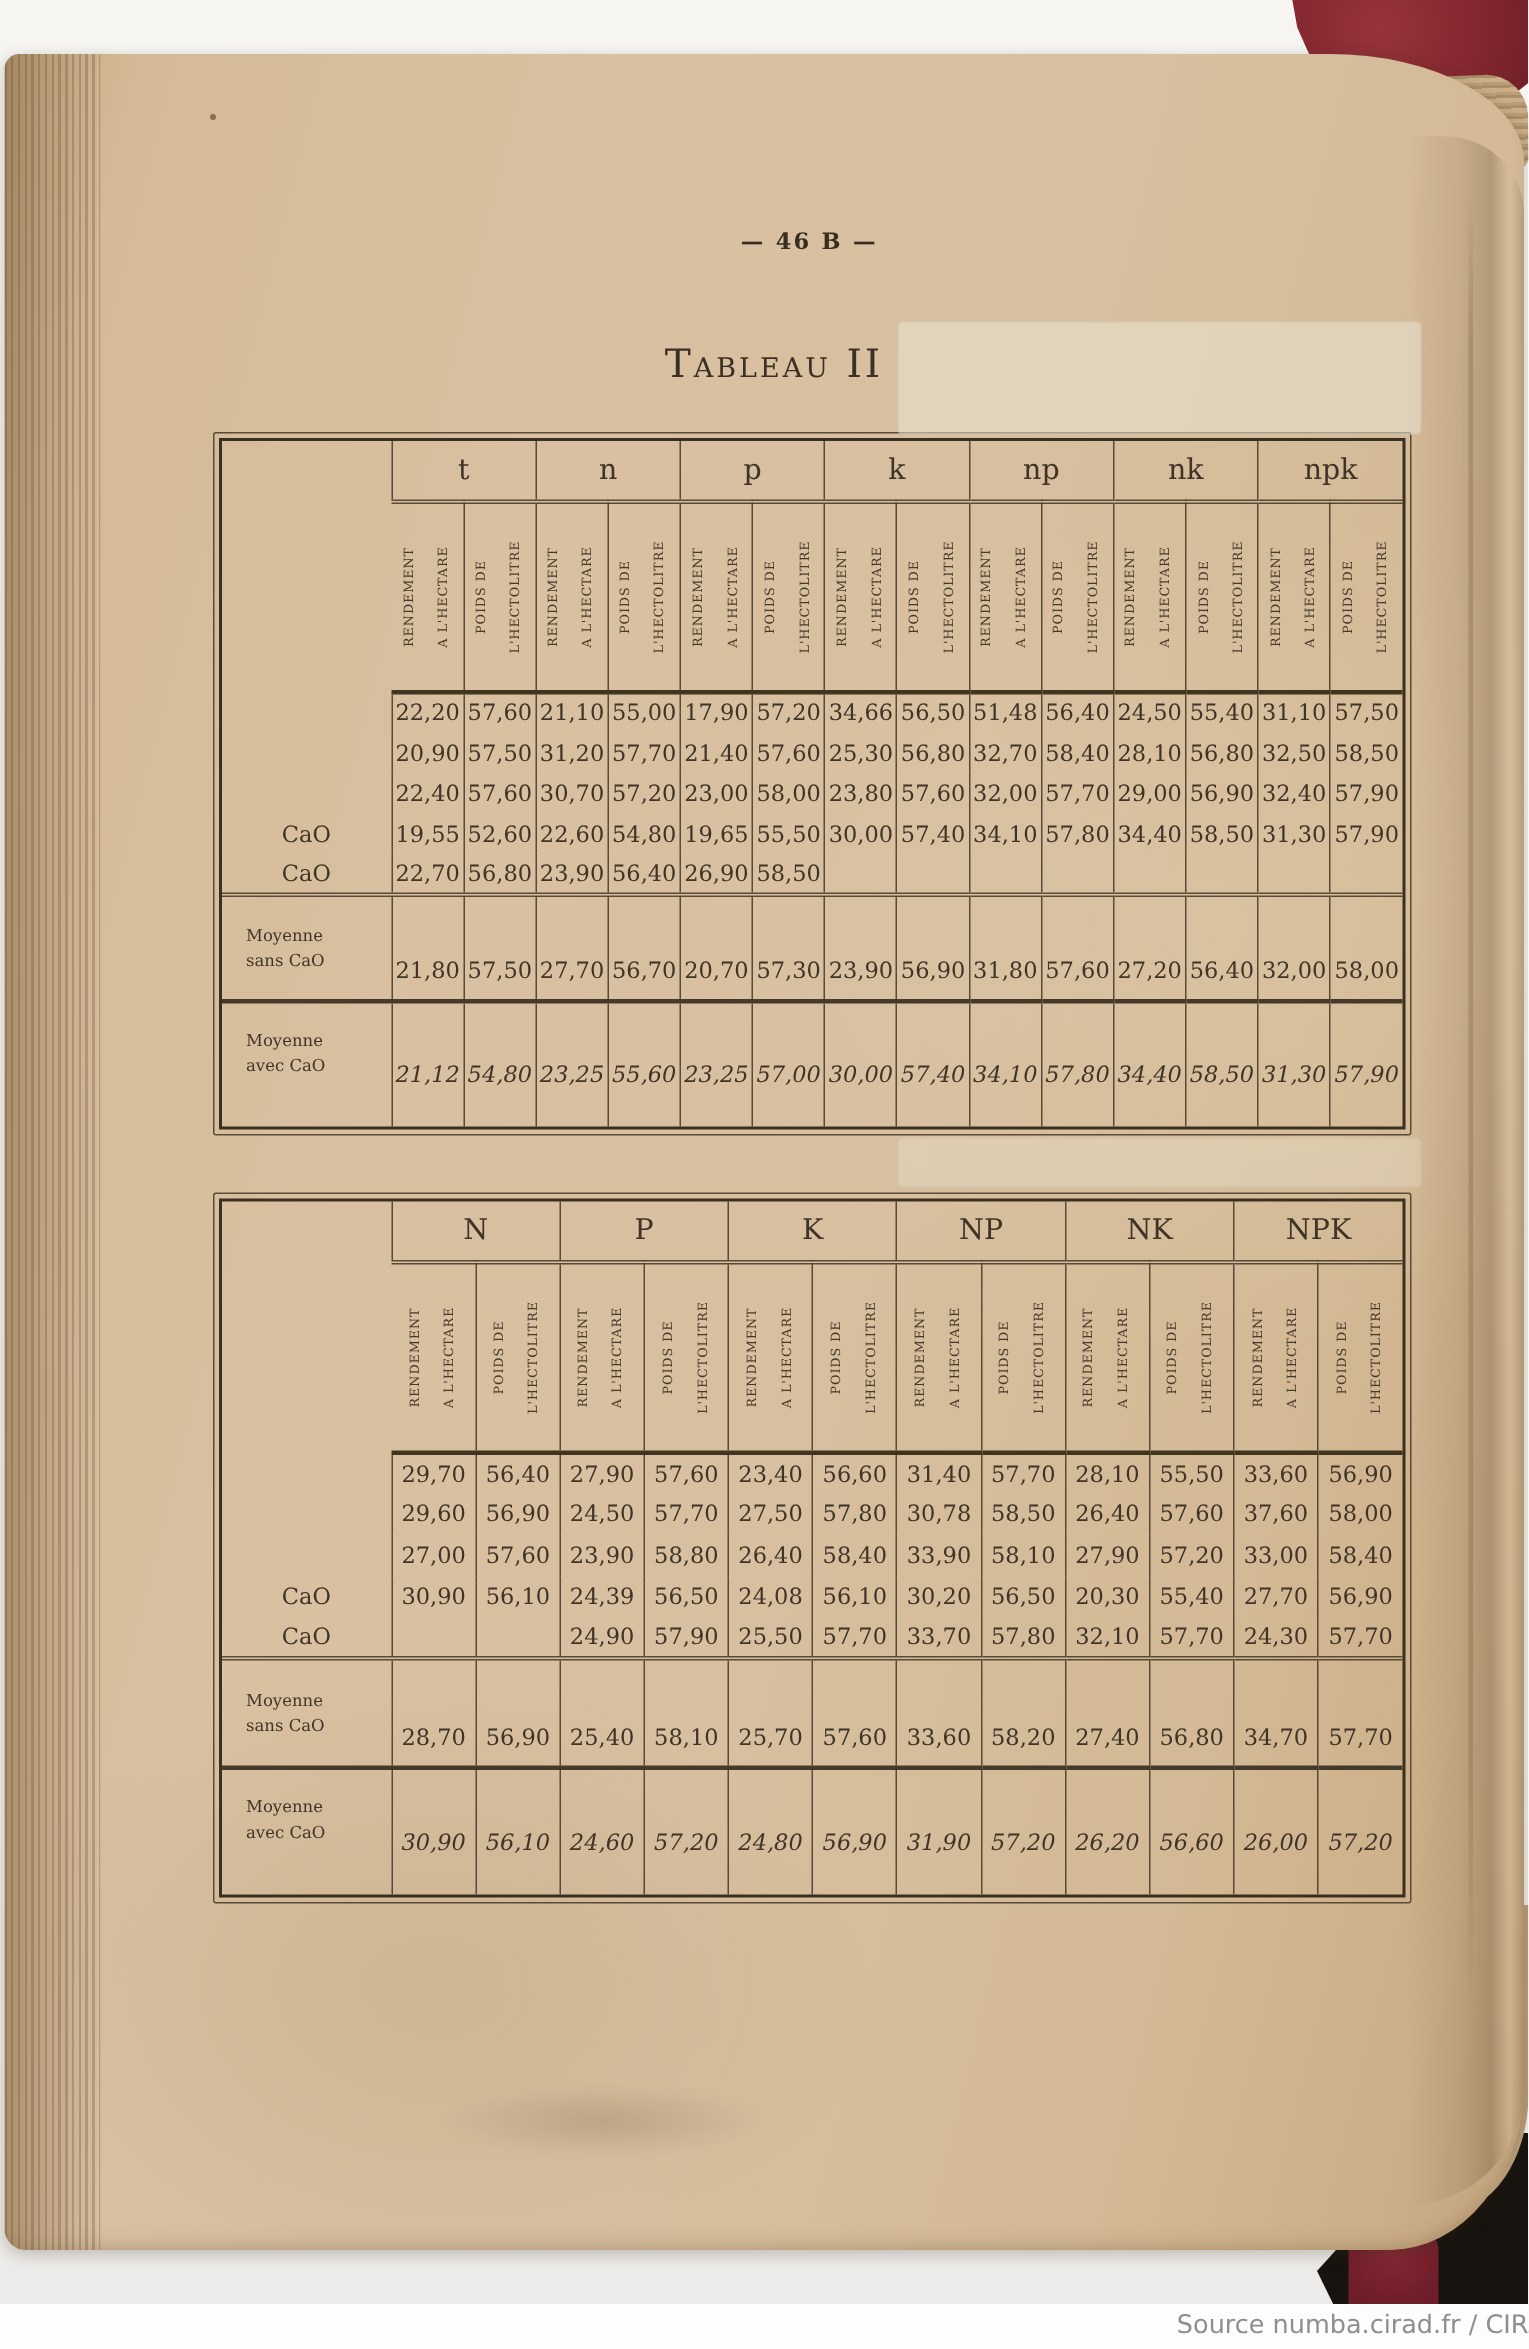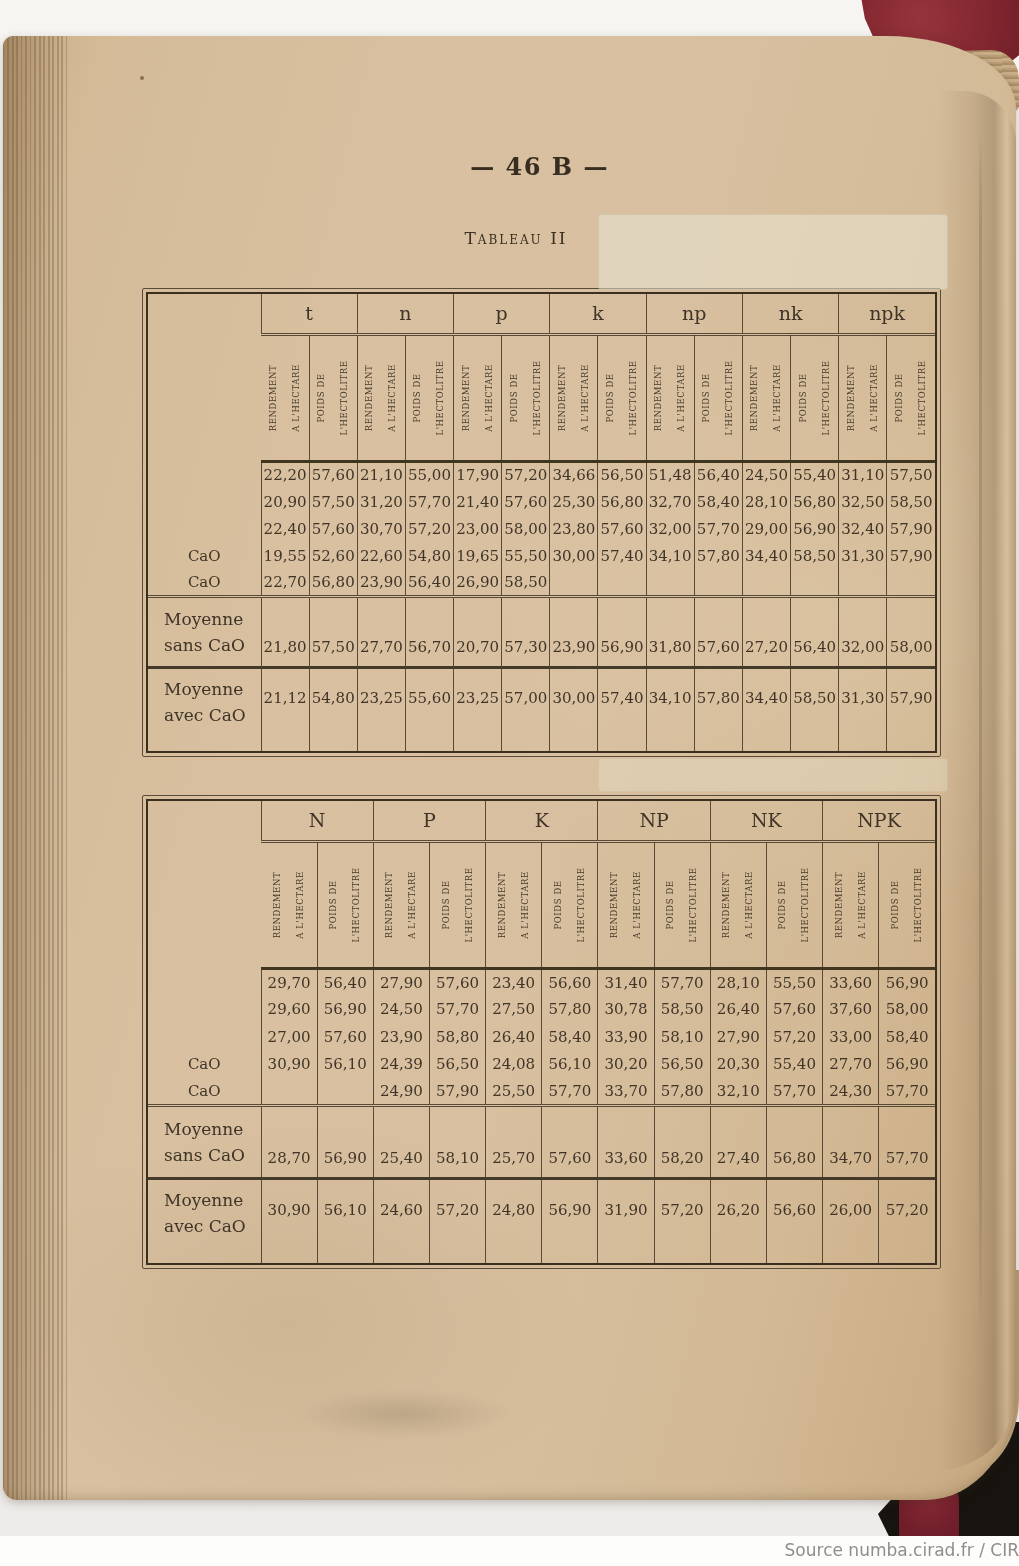--- a/index.html
+++ b/index.html
@@ -49,23 +49,23 @@
     background:radial-gradient(ellipse at 50% 50%,rgba(95,80,60,.20),rgba(0,0,0,0) 70%);
     filter:blur(2px);}
   .ghost{position:absolute;background:rgba(233,229,211,.55);
     border:1px solid rgba(130,115,85,.15);border-radius:4px;z-index:6;}
   .ghost.g1{left:598px;top:214px;width:348px;height:74px;}
   .ghost.g2{left:598px;top:758px;width:348px;height:32px;opacity:.6;}
 
   
   .content{position:absolute;inset:0;z-index:8;color:#3c3124;}
   .page-number{position:absolute;left:60px;top:152px;width:959px;text-align:center;
-    font-size:24px;font-weight:bold;letter-spacing:1.5px;color:#372d20;}
+    font-size:15px;font-weight:bold;letter-spacing:1.5px;color:#372d20;}
   .doc-title{position:absolute;left:60px;top:228px;width:912px;text-align:center;
-    font-variant:small-caps;font-size:17px;letter-spacing:2px;color:#3b3023;}
+    font-variant:small-caps;font-size:26px;letter-spacing:2px;color:#3b3023;}
 
   .table-frame{position:absolute;left:142px;width:799px;box-sizing:border-box;
     border:1px solid #5a4b38;padding:3px;border-radius:2px;}
   .table-frame.t1{top:288px;height:469px;}
   .table-frame.t2{top:795px;height:474px;}
   .table-inner{width:100%;height:100%;box-sizing:border-box;border:2px solid #3a2f21;}
 
   table.dtable{border-collapse:collapse;table-layout:fixed;width:100%;height:100%;
     color:#3f3427;}
   .dtable th,.dtable td{border:0;border-left:1px solid rgba(74,61,43,.9);
@@ -80,25 +80,25 @@
   .subhead{position:relative;border-bottom:3px solid #40351f !important;}
   .rot{position:absolute;left:50%;top:50%;transform:translate(-50%,-50%) rotate(-90deg);
     width:124px;text-align:center;font-size:8.5px;letter-spacing:.6px;line-height:23px;
     white-space:nowrap;color:#463a2a;}
   tr.data-row{height:27px;}
   td.val{font-size:15px;text-align:center;vertical-align:middle;}
   td.row-label{font-size:15px;text-align:center;vertical-align:middle;}
   tr.ms>*{border-top:3px double rgba(74,61,43,.9);}
   tr.ma>*{border-top:3px solid #45392a;}
   tr.ms{height:71px;} tr.ma{height:83px;}
-  td.moy{text-align:left;padding-left:16px;font-size:17px;line-height:1.55;
+  td.moy{text-align:left;padding-left:16px;font-size:11px;line-height:1.55;
     vertical-align:middle;}
   tr.ma td.moy{padding-bottom:16px;}
   tr.ms td.val{vertical-align:bottom;padding-bottom:10px;}
-  tr.ma td.val{vertical-align:bottom;padding-bottom:44px;}
+  tr.ma td.val{vertical-align:bottom;padding-bottom:26px;font-style:italic;}
 
   
   .footer-bar{position:absolute;left:0;bottom:0;width:100%;height:30px;z-index:10;
     background:#fdfdfc;font-family:"DejaVu Sans","Liberation Sans",sans-serif;padding-left:36px;}
   .footer-bar .src{display:block;text-align:right;padding-right:12px;line-height:29px;
     font-size:17px;color:#8e8e8e;}
 </style>
 </head>
 <body>
 

